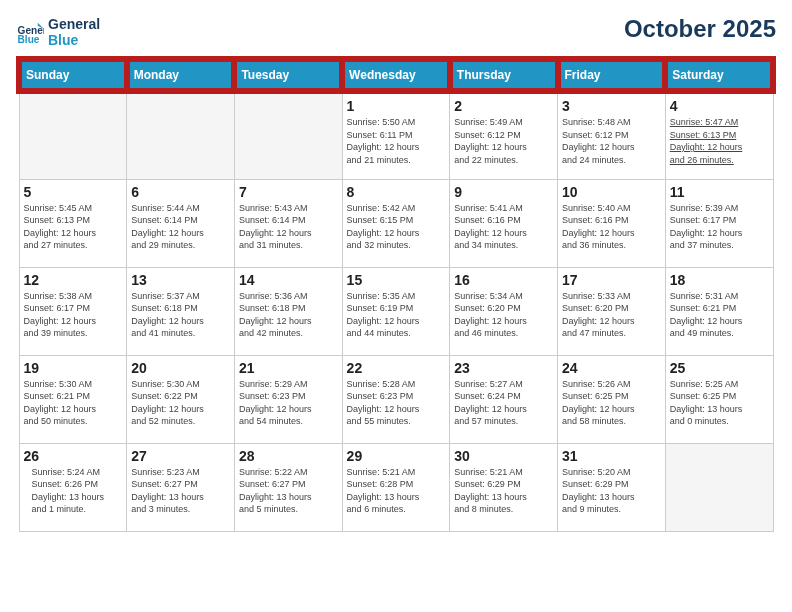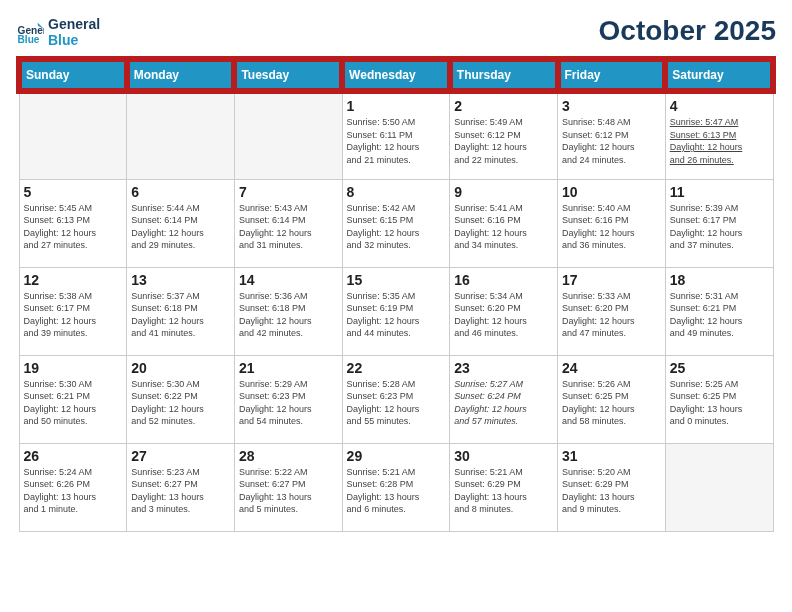--- a/index.html
+++ b/index.html
@@ -22,21 +22,21 @@
       gap: 4px;
     }
     .logo-icon {
       width: 28px;
       height: 28px;
     }
     .title-block {
       text-align: right;
     }
     .month-title {
-      font-size: 28px;
+      font-size: 24px;
       font-weight: bold;
       color: #1a3a5c;
       line-height: 1.1;
     }
     .subtitle {
       font-size: 15px;
       color: #333;
     }
     .calendar {
       width: 100%;
@@ -268,21 +268,21 @@
         </td>
         <td>
           <div class="day-number">22</div>
           <div class="day-info" style="white-space: pre-line;">Sunrise: 5:28 AM
 Sunset: 6:23 PM
 Daylight: 12 hours
 and 55 minutes.</div>
         </td>
         <td>
           <div class="day-number">23</div>
-          <div class="day-info" style="white-space: pre-line; font-style: italic;">Sunrise: 5:27 AM
+          <div class="day-info" style="white-space: pre-line;">Sunrise: 5:27 AM
 Sunset: 6:24 PM
 Daylight: 12 hours
 and 57 minutes.</div>
         </td>
         <td>
           <div class="day-number">24</div>
           <div class="day-info" style="white-space: pre-line;">Sunrise: 5:26 AM
 Sunset: 6:25 PM
 Daylight: 12 hours
 and 58 minutes.</div>
@@ -291,21 +291,21 @@
           <div class="day-number">25</div>
           <div class="day-info" style="white-space: pre-line;">Sunrise: 5:25 AM
 Sunset: 6:25 PM
 Daylight: 13 hours
 and 0 minutes.</div>
         </td>
       </tr>
       <tr>
         <td>
           <div class="day-number">26</div>
-          <div class="day-info" style="white-space: pre-line;">Sunrise: 5:24 AM
+          <div class="day-info" style="white-space: pre-line; margin-left: 8px;">Sunrise: 5:24 AM
 Sunset: 6:26 PM
 Daylight: 13 hours
 and 1 minute.</div>
         </td>
         <td>
           <div class="day-number">27</div>
           <div class="day-info" style="white-space: pre-line;">Sunrise: 5:23 AM
 Sunset: 6:27 PM
 Daylight: 13 hours
 and 3 minutes.</div>

